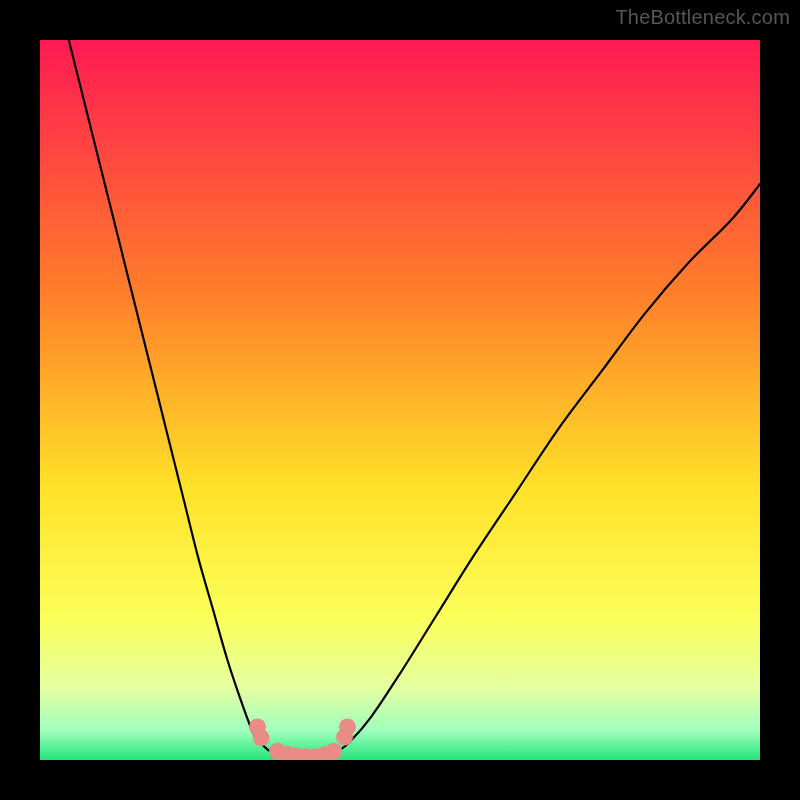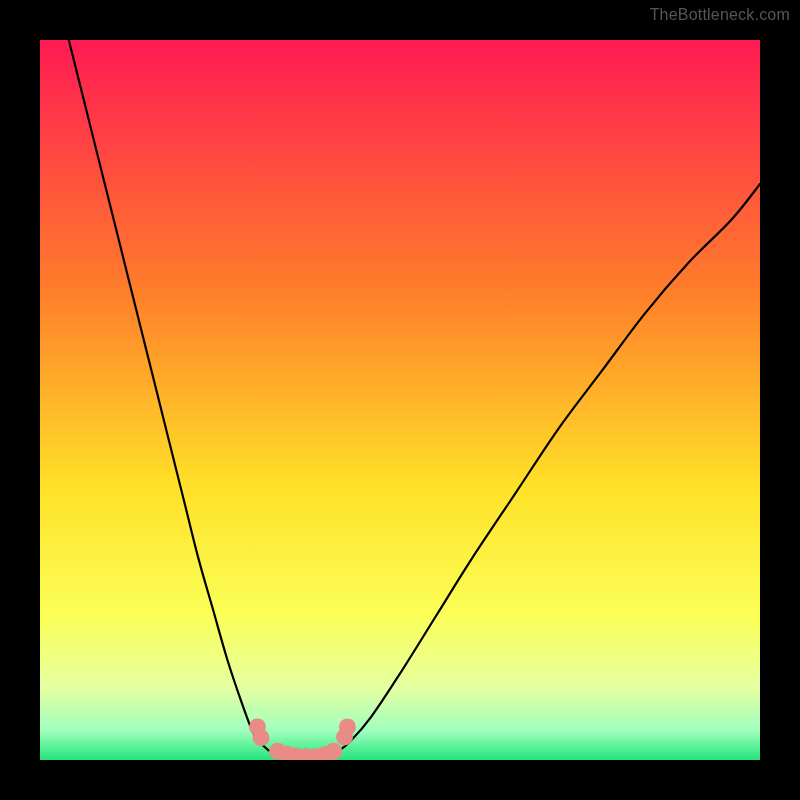--- a/index.html
+++ b/index.html
@@ -23,21 +23,21 @@
     left: 0;
     top: 0;
     width: 720px;
     height: 720px;
   }
   .watermark {
     position: absolute;
     top: 6px;
     right: 10px;
     font-family: Arial, Helvetica, sans-serif;
-    font-size: 16px;
+    font-size: 20px;
     color: #565656;
     letter-spacing: 0.2px;
     user-select: none;
   }
 </style>
 </head>
 <body>
 
 <div class="frame">
   <svg class="plot-area" viewBox="0 0 720 720" preserveAspectRatio="none">

